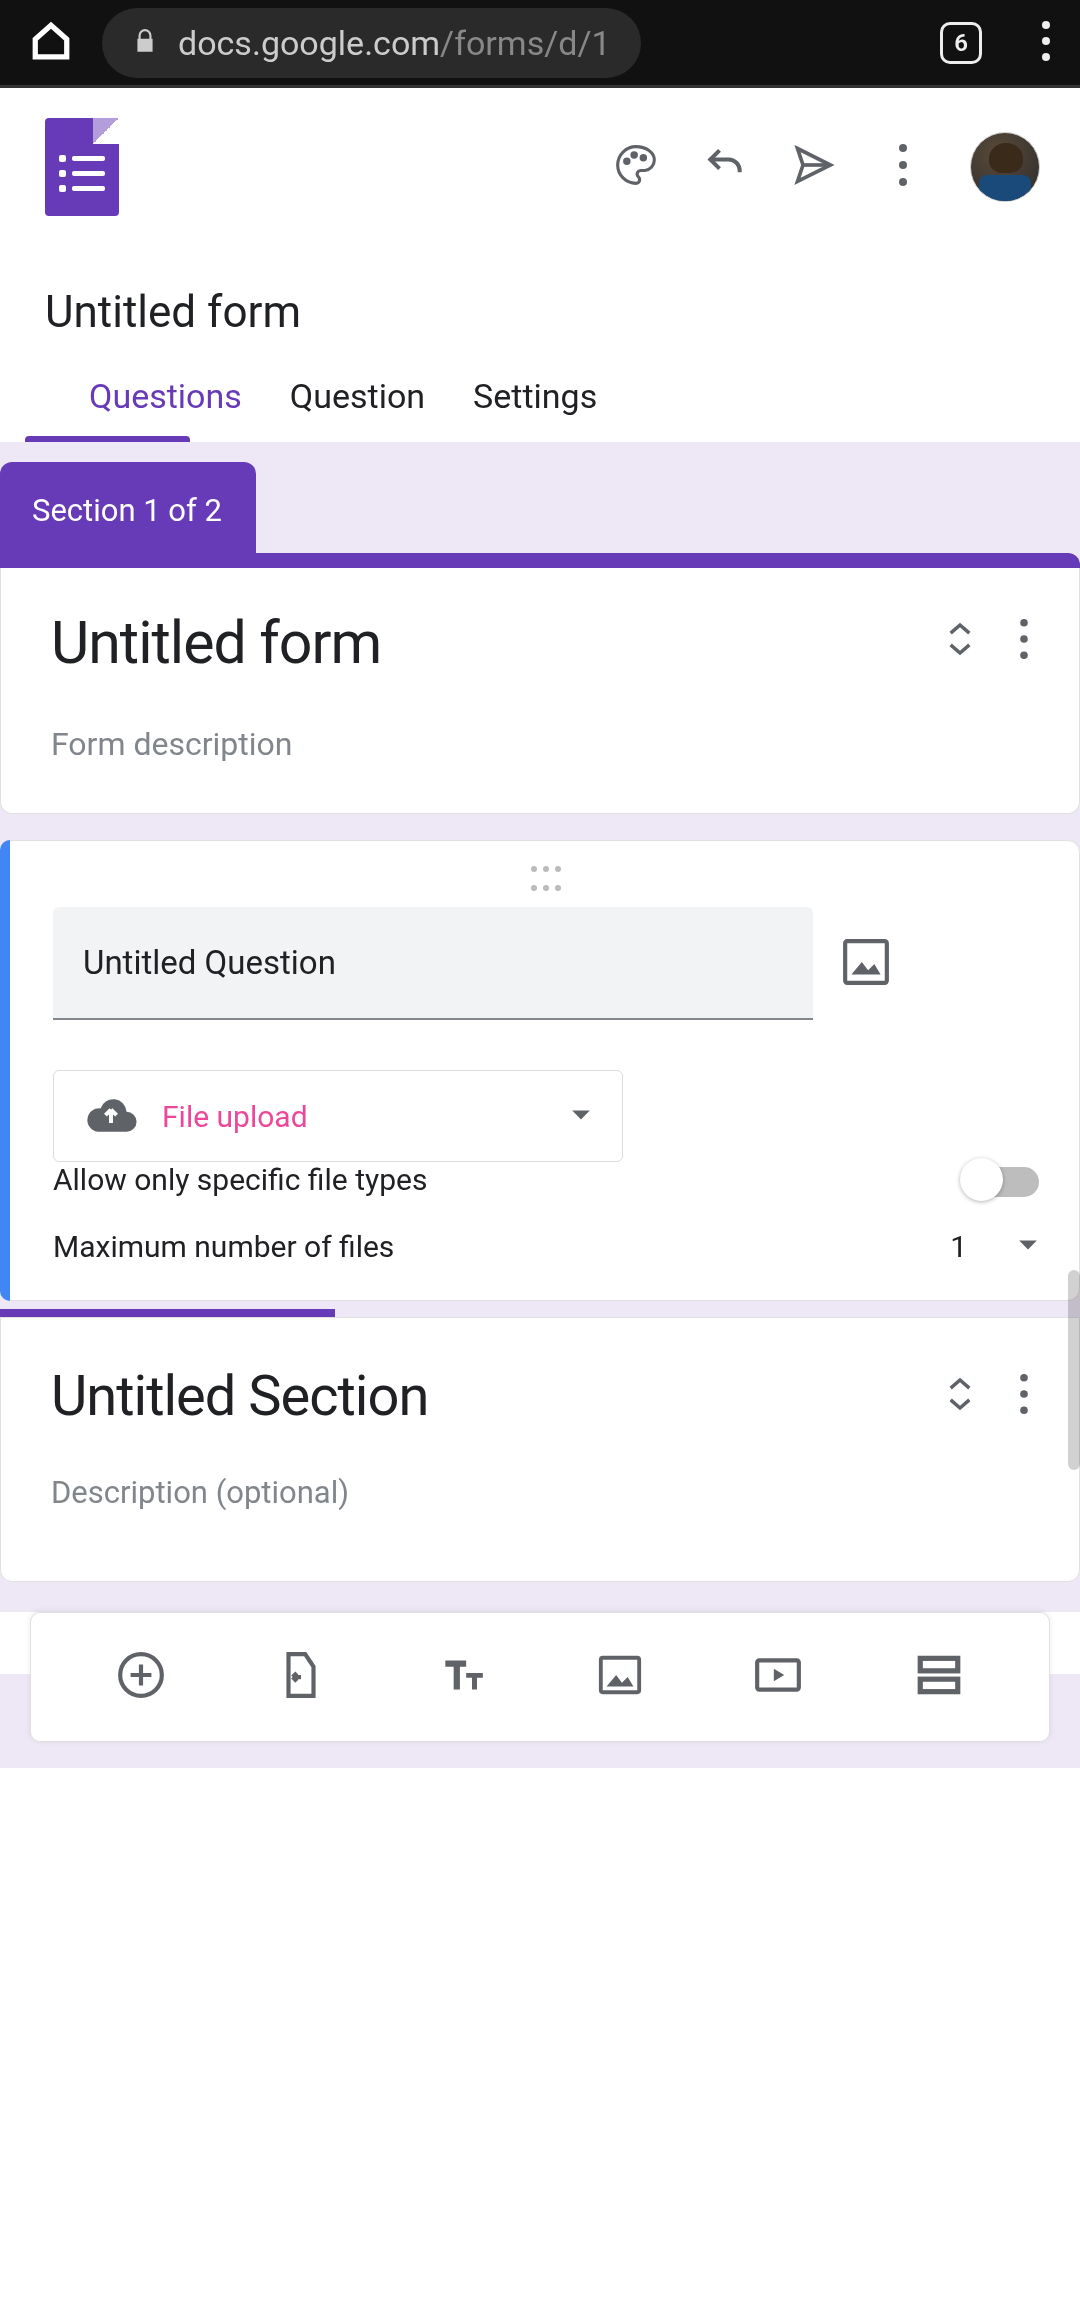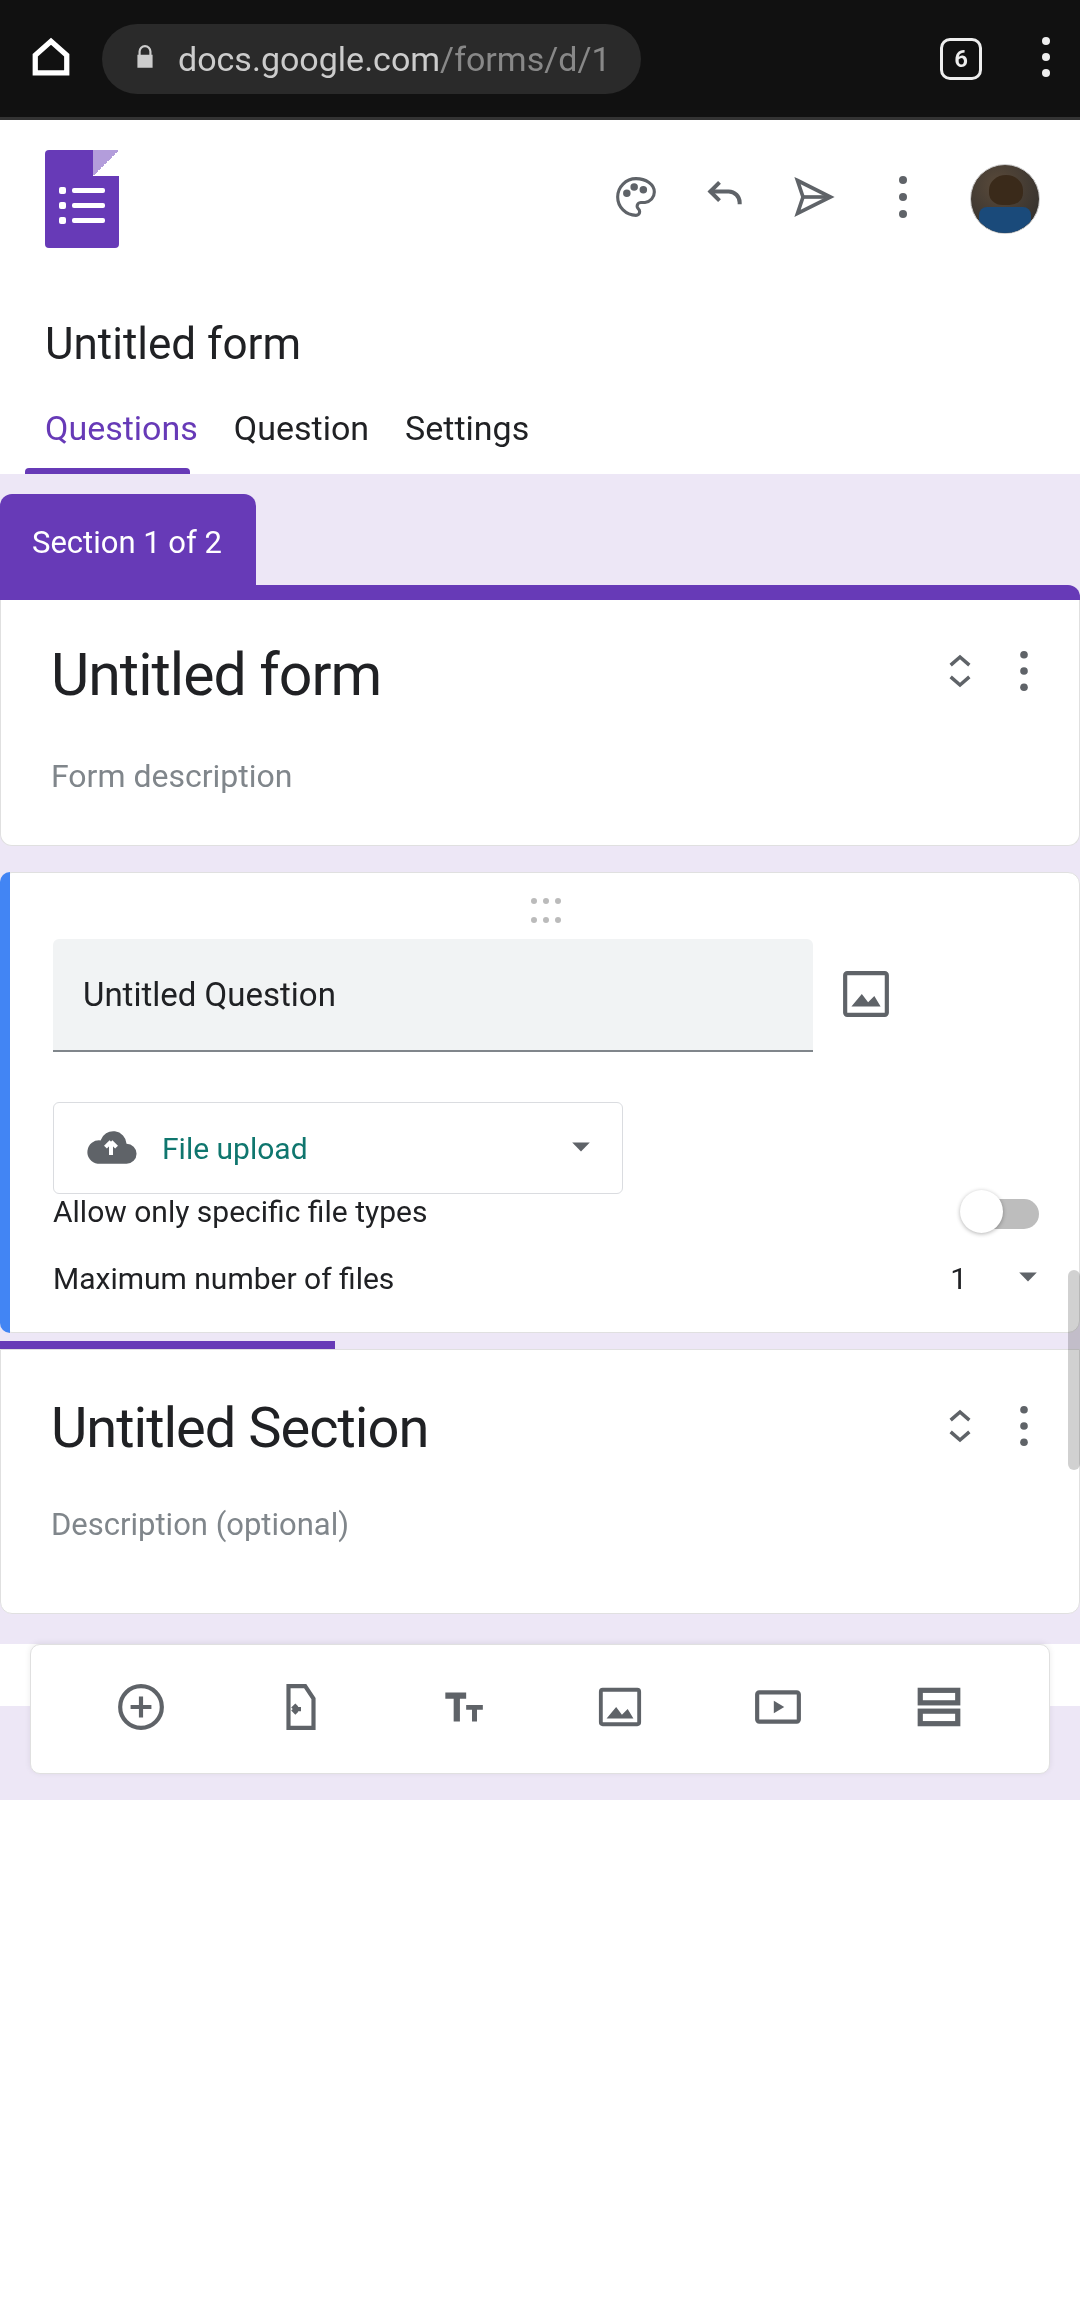--- a/index.html
+++ b/index.html
@@ -6,21 +6,21 @@
   body {
     font-family: 'Google Sans', Roboto, Arial, sans-serif;
     background: #fff;
     width: 1080px;
     word-break: break-word;
   }
 
   
   .browser-bar {
     background: #111111;
-    height: 120px;
+    height: 88px;
     display: flex;
     align-items: center;
     padding: 0 30px;
     gap: 30px;
     border-bottom: 3px solid #333;
   }
   .home-icon svg { width: 42px; height: 42px; fill: none; stroke: #fff; stroke-width: 3; }
   .url-pill {
     background: #2a2a2a;
     border-radius: 40px;
@@ -91,21 +91,21 @@
   .hdr-icons { display:flex; align-items:center; gap:45px; margin-left:auto; }
   .hdr-icon svg { width:44px; height:44px; }
   .avatar { width:70px; height:70px; border-radius:50%; background: radial-gradient(circle at 40% 30%, #5a4a3a, #2b2b2b); border:1px solid #ccc; position:relative; overflow:hidden;}
   .avatar::after{content:'';position:absolute;top:10px;left:18px;width:34px;height:30px;background:#3a2a1a;border-radius:50% 50% 40% 40%;}
   .avatar::before{content:'';position:absolute;bottom:0;left:8px;right:8px;height:26px;background:#1a4a7a;border-radius:8px 8px 0 0;}
 
   .form-title-area { padding: 50px 0 25px 45px; }
   .form-title { font-size: 44px; color: #202124; }
 
   
-  .tabs { display:flex; gap:36px; padding: 13px 0 0 45px; }
+  .tabs { display:flex; gap:48px; padding: 13px 0 0 45px; margin-left: 44px; }
   .tab { font-size: 34px; color:#202124; padding-bottom:20px; }
   .tab.active { color:#673ab7; }
   .tab-underline{ height:6px; background:#673ab7; width:165px; margin-left:25px; border-radius:4px 4px 0 0;}
 
   
   .canvas { background:#ede7f6; padding:0 0 60px 0; min-height:1200px;}
 
   .section-tab {
     display:inline-block;
     background:#673ab7;
@@ -171,21 +171,21 @@
     border:1px solid #dadce0;
     border-radius:6px;
     width:570px;
     height:92px;
     display:flex;
     align-items:center;
     padding:0 30px;
     gap:24px;
   }
   .cloud-icon svg{width:54px;height:40px;}
-  .type-label{font-size:30px;color:#0f766e;}
+  .type-label{font-size:30px;color:#ec4899;}
   .type-select .chev{margin-left:auto;}
   .chev svg{width:22px;height:14px;}
 
   .opt-row{ display:flex; align-items:flex-end; }
   .opt-label{font-size:30px;color:#202124;}
   .toggle{ margin-left:auto; width:76px;height:30px;background:#bdbdbd;border-radius:20px;position:relative;}
   .toggle .knob{position:absolute;left:-3px;top:-9px;width:43px;height:43px;background:#fff;border-radius:50%;box-shadow:0 1px 4px rgba(0,0,0,0.3);}
 
   .opt-row2{ display:flex; align-items:center; margin-top:32px;}
   .dd-val{ margin-left:auto; font-size:30px; color:#202124; margin-right:50px;}

